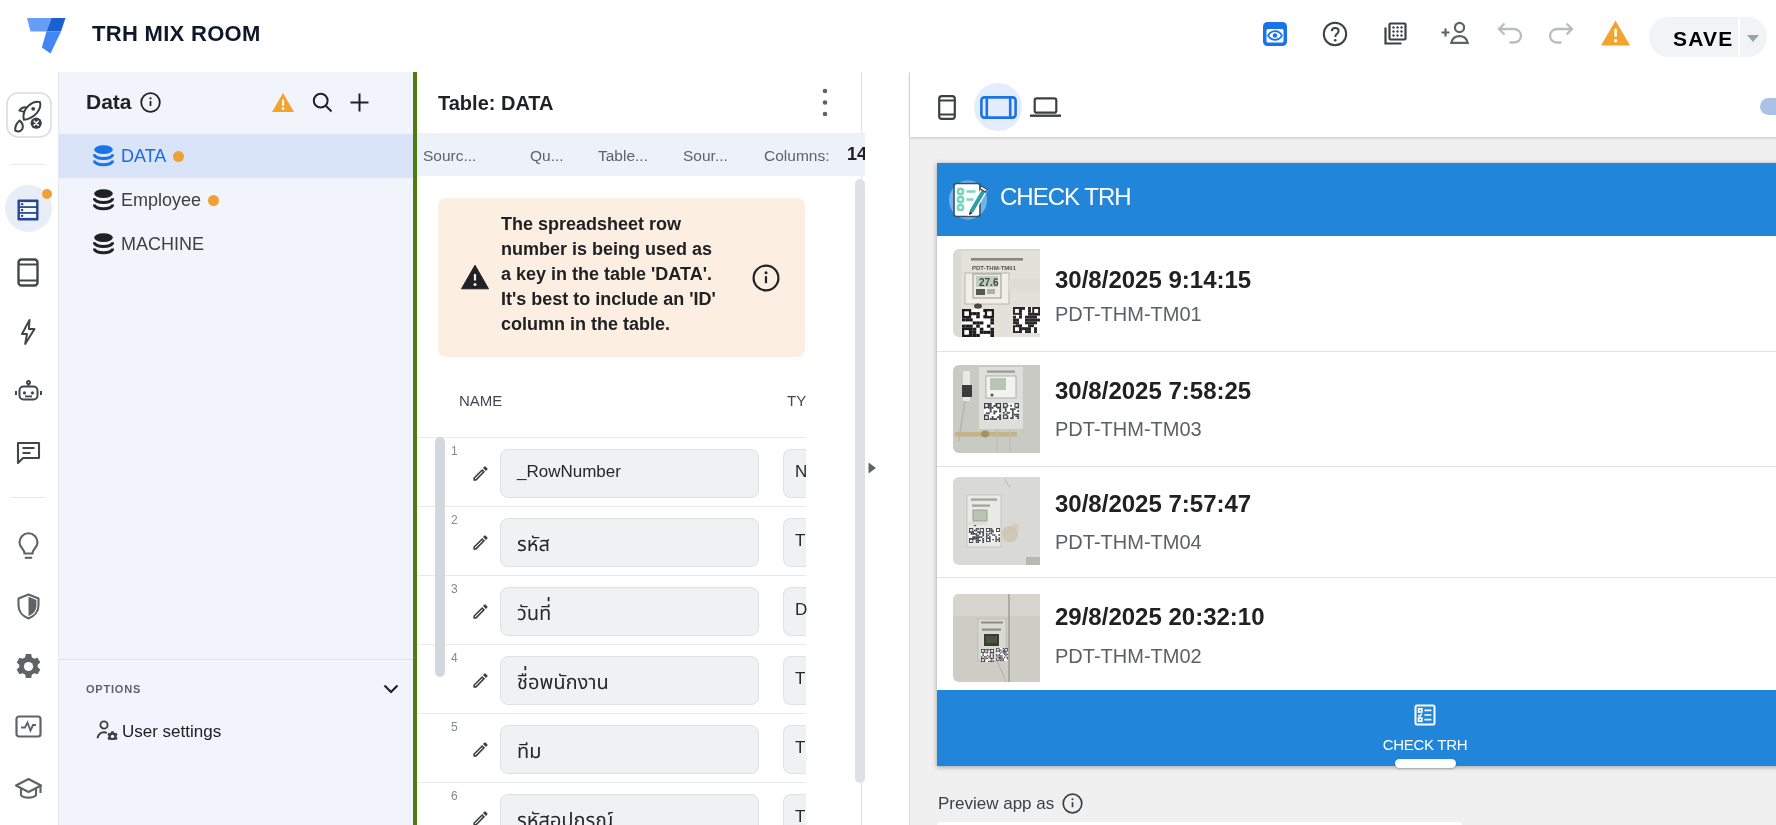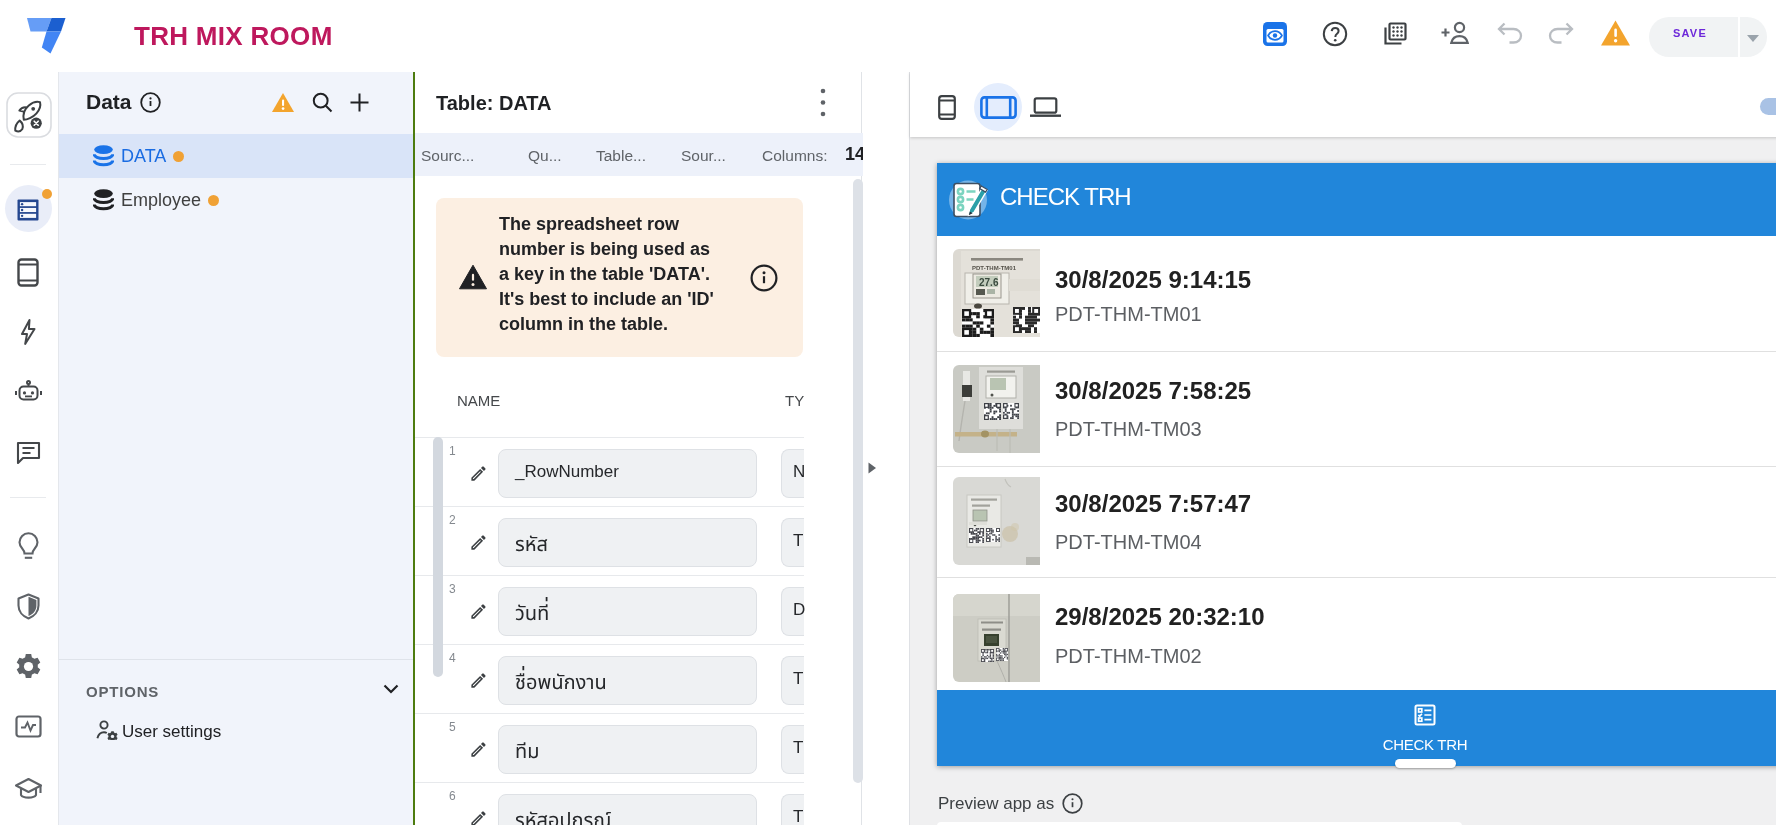--- a/index.html
+++ b/index.html
@@ -2,40 +2,40 @@
 <html><head>
 <meta charset="utf-8">
 <style>
 *{margin:0;padding:0;box-sizing:border-box;}
 html,body{width:1776px;height:825px;overflow:hidden;background:#fff;
   font-family:"Liberation Sans",sans-serif;-webkit-font-smoothing:antialiased;}
 #app{position:relative;width:1776px;height:825px;overflow:hidden;}
 .abs{position:absolute;}
 
 #topbar{left:0;top:0;width:1776px;height:72px;background:#fff;z-index:30;}
-#apptitle{left:92px;top:21px;font-size:26px;font-weight:600;color:#be185d;letter-spacing:.3px;margin-left:42px;}
+#apptitle{left:92px;top:21px;font-size:22px;font-weight:600;color:#0f172a;letter-spacing:.3px;}
 .tbicon{top:21px;width:26px;height:26px;}
 #savebtn{left:1649px;top:17px;width:118px;height:40px;background:#f1f3f4;border-radius:20px;}
-#savebtn .txt{position:absolute;left:24px;top:10px;font-size:11px;font-weight:700;color:#6d28d9;letter-spacing:1.2px;}
+#savebtn .txt{position:absolute;left:24px;top:10px;font-size:21px;font-weight:700;color:#000000;letter-spacing:1.2px;}
 #savebtn .gap{position:absolute;left:89px;top:0;width:2px;height:40px;background:#fff;}
 #savebtn .car{position:absolute;left:98px;top:18px;width:0;height:0;border-left:6px solid transparent;border-right:6px solid transparent;border-top:7px solid #9aa3ab;}
 
 #rail{left:0;top:72px;width:59px;height:753px;background:#fff;border-right:1px solid #e4e7ec;z-index:20;}
 .railline{left:10px;width:36px;height:1px;background:#e8eaed;}
 
 #dpanel{left:59px;top:72px;width:354px;height:753px;background:#f1f4fb;}
 #dhead{left:27px;top:18px;font-size:21px;font-weight:700;color:#1f2124;}
 .drow{left:0;width:354px;height:44px;}
 .drow .lbl{position:absolute;left:62px;top:12px;font-size:18px;color:#404040;}
 .dot{position:absolute;width:11px;height:11px;border-radius:50%;background:#f0a135;}
 #doptdiv{left:0;top:587px;width:354px;height:1px;background:#dfe3ea;}
-#dopts{left:27px;top:611px;font-size:15px;font-weight:700;color:#5f6368;letter-spacing:.8px;}
+#dopts{left:27px;top:611px;font-size:11px;font-weight:700;color:#5f6368;letter-spacing:.8px;}
 #duser{left:63px;top:650px;font-size:17px;color:#202124;}
 
-#tpanel{left:413px;top:72px;width:449px;height:753px;background:#fff;border-left:2px solid #4d7c0f;border-right:1px solid #e0e3e7;}
+#tpanel{left:413px;top:72px;width:449px;height:753px;background:#fff;border-left:4px solid #4d7c0f;border-right:1px solid #e0e3e7;}
 #ttitle{left:21px;top:20px;font-size:20px;font-weight:700;color:#1f2124;}
 #ttabs{left:0;top:61px;width:448px;height:43px;background:#edf1fa;font-size:15.5px;color:#5f6368;overflow:hidden;}
 #ttabs span{position:absolute;top:14px;}
 #twarn{left:21px;top:126px;width:367px;height:159px;background:#fcefe2;border-radius:8px;}
 #twarntxt{position:absolute;left:63px;top:14px;width:216px;font-size:18px;line-height:25px;font-weight:700;color:#202124;}
 #thdr{left:0;top:320px;width:448px;font-size:15px;color:#45484b;}
 .trow{left:0;width:389px;height:69px;border-top:1px solid #e7e9ec;}
 .trow .num{position:absolute;left:34px;top:6px;font-size:12px;color:#84898f;}
 .trow .box1{position:absolute;left:83px;top:11px;width:259px;height:49px;background:#eff1f3;border:1px solid #dee1e5;border-radius:8px;}
 .trow .box2{position:absolute;left:366px;top:11px;width:23px;height:49px;background:#eff1f3;border:1px solid #dee1e5;border-radius:8px 0 0 8px;border-right:none;}
@@ -215,20 +215,28 @@
       <span class="dot" style="left:114px;top:17px"></span>
     </div>
     <div class="abs drow" style="top:106px;">
       <svg style="position:absolute;left:34px;top:11px" width="21" height="23" viewBox="0 0 21 23">
         <ellipse cx="10.5" cy="4.6" rx="9.3" ry="4.3" fill="#202124"></ellipse>
         <path d="M1.2 9.3c0 2.4 4.2 4.3 9.3 4.3s9.3-1.9 9.3-4.3" fill="none" stroke="#202124" stroke-width="3"></path>
         <path d="M1.2 15.5c0 2.4 4.2 4.3 9.3 4.3s9.3-1.9 9.3-4.3" fill="none" stroke="#202124" stroke-width="3"></path>
       </svg>
       <span class="lbl">Employee</span>
       <span class="dot" style="left:149px;top:17px"></span>
+    </div>
+    <div class="abs drow" style="top:150px;">
+      <svg style="position:absolute;left:34px;top:11px" width="21" height="23" viewBox="0 0 21 23">
+        <ellipse cx="10.5" cy="4.6" rx="9.3" ry="4.3" fill="#202124"></ellipse>
+        <path d="M1.2 9.3c0 2.4 4.2 4.3 9.3 4.3s9.3-1.9 9.3-4.3" fill="none" stroke="#202124" stroke-width="3"></path>
+        <path d="M1.2 15.5c0 2.4 4.2 4.3 9.3 4.3s9.3-1.9 9.3-4.3" fill="none" stroke="#202124" stroke-width="3"></path>
+      </svg>
+      <span class="lbl">MACHINE</span>
     </div>
     <div class="abs" id="doptdiv"></div>
     <div class="abs" id="dopts">OPTIONS</div>
     <svg class="abs" style="left:324px;top:612px" width="16" height="10" viewBox="0 0 16 10">
       <path d="M1.5 1.5 8 8l6.5-6.5" fill="none" stroke="#202124" stroke-width="2.2"></path>
     </svg>
     <svg class="abs" style="left:37px;top:648px" width="22" height="20" viewBox="0 0 22 20">
       <circle cx="8" cy="5" r="3.6" fill="none" stroke="#3c4043" stroke-width="1.9"></circle>
       <path d="M1.4 18.3c.9-3.8 3.5-6 6.6-6 1 0 2 .2 2.8.7" fill="none" stroke="#3c4043" stroke-width="1.9"></path>
       <path fill="#3c4043" d="M15.3 11.2h2.4l.3 1.4c.4.1.7.3 1 .6l1.4-.5 1.2 2.1-1.1 1c0 .2.1.4.1.6s0 .4-.1.6l1.1 1-1.2 2.1-1.4-.5c-.3.3-.6.5-1 .6l-.3 1.4h-2.4l-.3-1.4c-.4-.1-.7-.3-1-.6l-1.4.5-1.2-2.1 1.1-1c0-.2-.1-.4-.1-.6s0-.4.1-.6l-1.1-1 1.2-2.1 1.4.5c.3-.3.6-.5 1-.6z"></path>

